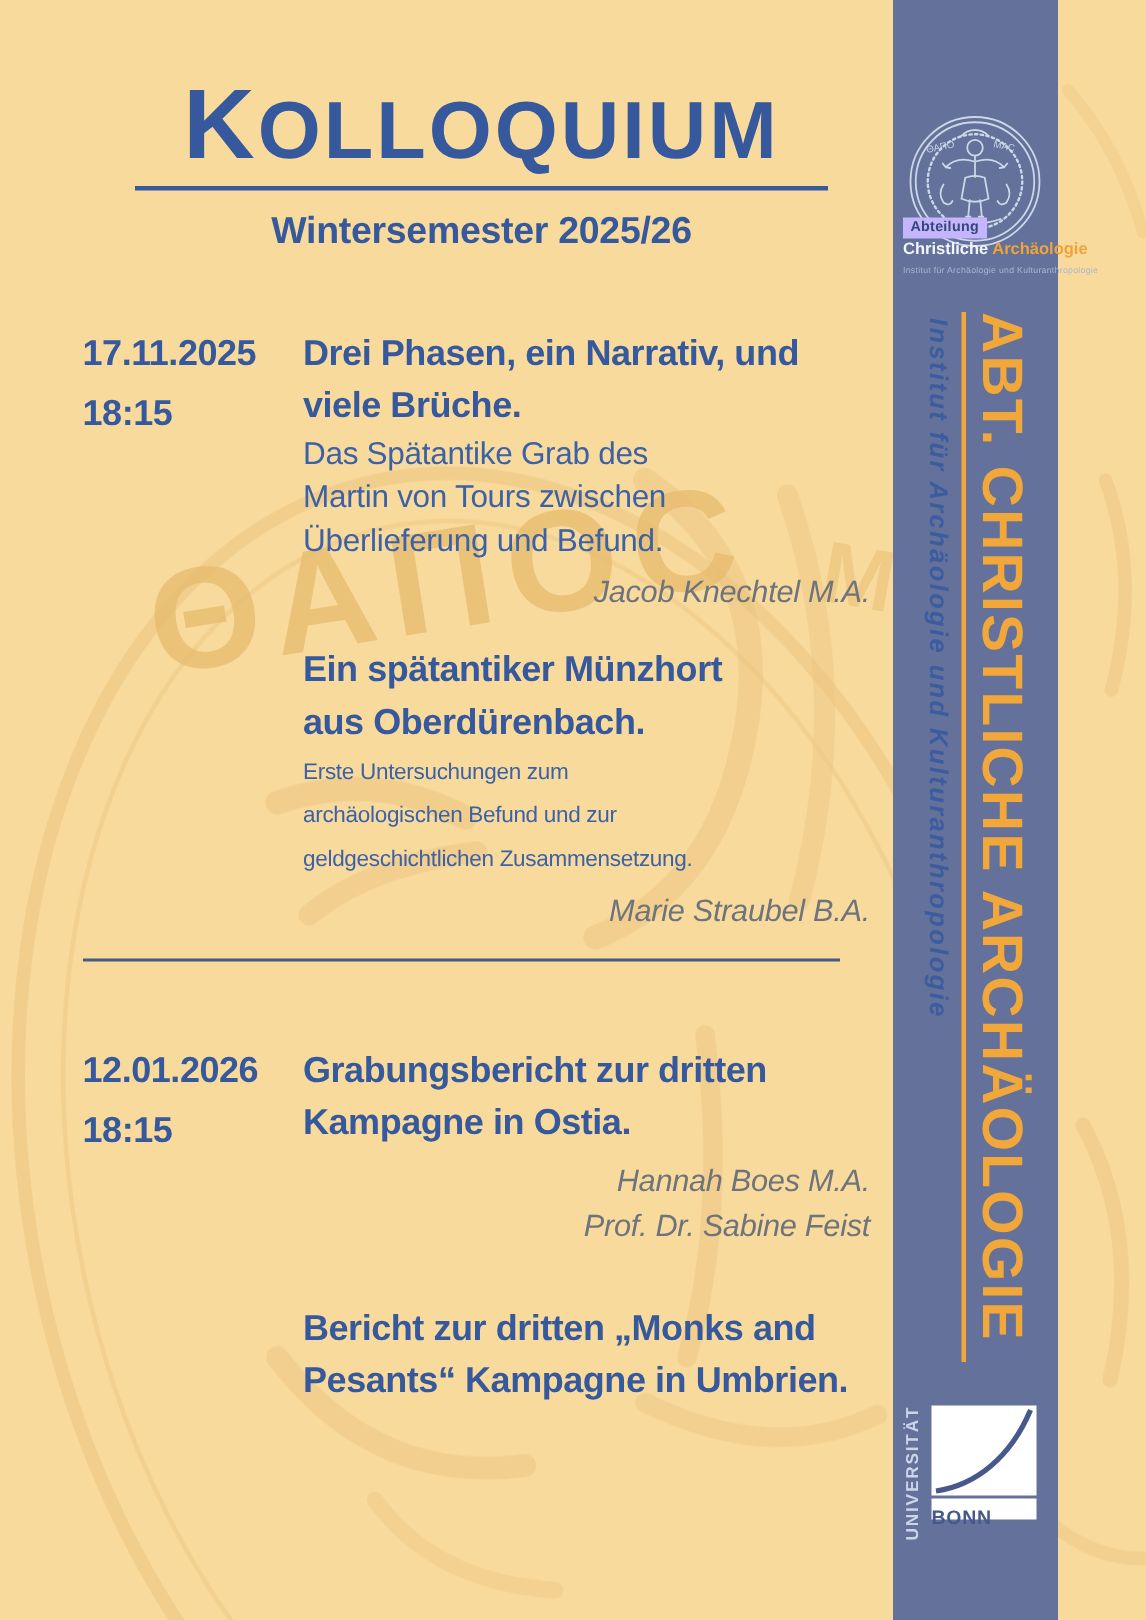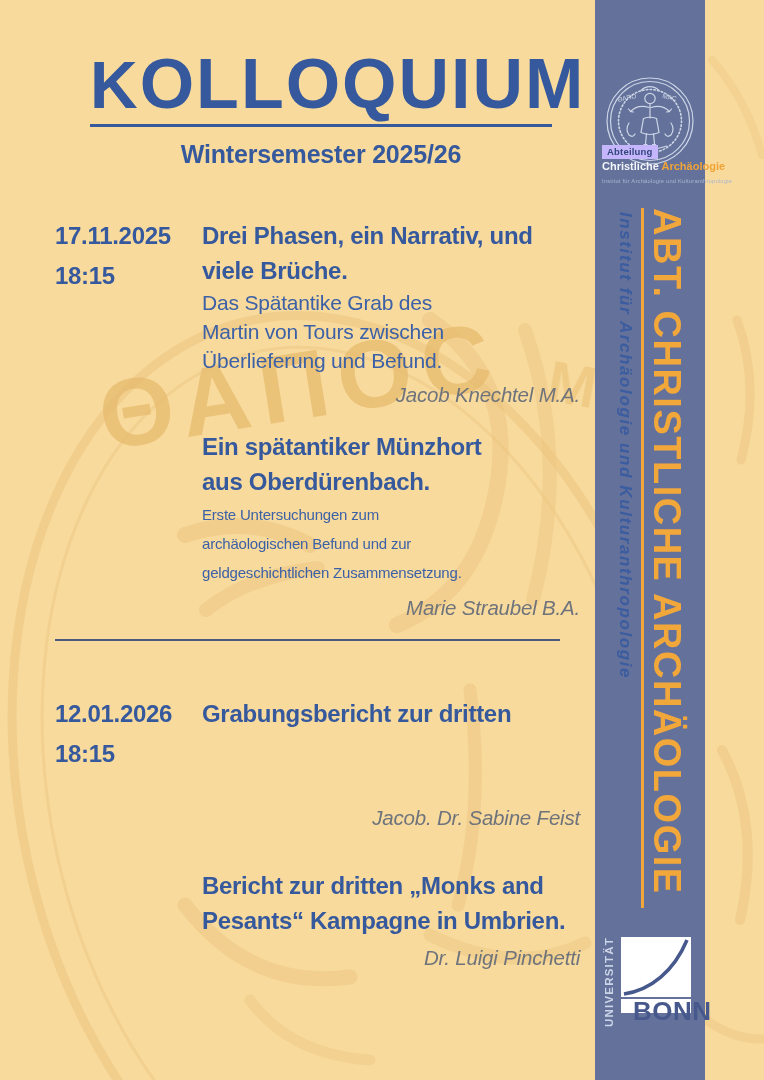--- a/index.html
+++ b/index.html
@@ -12,21 +12,21 @@
     overflow:hidden;
     font-family:"Liberation Sans",sans-serif;
     -webkit-font-smoothing:antialiased;
   }
   
   .watermark{position:absolute;left:0;top:0;width:764px;height:1080px;pointer-events:none;}
   
   .poster-title{
     position:absolute;left:90px;top:46px;width:462px;
     text-align:center;
-    font-size:70px;font-weight:bold;letter-spacing:2px;
+    font-size:54px;font-weight:bold;letter-spacing:2px;
     color:#35599c;text-transform:uppercase;line-height:1.1;
   }
   .poster-title::first-letter{font-size:66px;}
   .title-rule{position:absolute;left:90px;top:124px;width:462px;height:3px;background:#35599c;}
   .semester{
     position:absolute;left:90px;top:140px;width:462px;
     text-align:center;font-size:25px;font-weight:bold;color:#35599c;letter-spacing:-0.2px;
   }
   
   .t-date{position:absolute;left:55px;font-size:24px;font-weight:bold;color:#35599c;letter-spacing:-0.3px;white-space:nowrap;}
@@ -67,21 +67,21 @@
   
   .uni-logo{position:absolute;left:595px;top:935px;width:110px;height:100px;}
   .uni-vert{
     position:absolute;left:8px;top:92px;
     transform:rotate(-90deg);transform-origin:0 0;
     font-size:11.5px;font-weight:bold;letter-spacing:1.2px;color:#ccd5e7;white-space:nowrap;
   }
   .uni-curvebox{position:absolute;left:26px;top:2px;width:70px;height:60px;background:#ffffff;}
   .uni-bonnbox{
     position:absolute;left:26px;top:64px;width:70px;height:14px;background:#ffffff;
-    color:#47598c;font-weight:bold;font-size:26px;line-height:25px;padding-left:12px;box-sizing:border-box;letter-spacing:0.5px;
+    color:#47598c;font-weight:bold;font-size:13px;line-height:25px;padding-left:0;box-sizing:border-box;letter-spacing:0.5px;
   }
 </style>
 </head>
 <body>
 
 <div class="page">
 
   <svg class="watermark" viewBox="0 0 764 1080" xmlns="http://www.w3.org/2000/svg">
     <g fill="none" stroke="#e9c077" stroke-linecap="round" opacity="0.8">
       <ellipse cx="350" cy="790" rx="330" ry="480" stroke-width="9" opacity="0.55" transform="rotate(-12 350 790)"></ellipse>
@@ -123,25 +123,26 @@
   <div class="t-body-i" style="top:535px;">archäologischen Befund und zur</div>
   <div class="t-body-i" style="top:564px;">geldgeschichtlichen Zusammensetzung.</div>
   <div class="t-spk" style="top:596px;">Marie Straubel B.A.</div>
 
   <div class="divider"></div>
 
   <div class="t-date" style="top:700px;">12.01.2026</div>
   <div class="t-date" style="top:740px;">18:15</div>
 
   <div class="t-title" style="top:700px;">Grabungsbericht zur dritten</div>
-  <div class="t-spk" style="top:806px;">Jacob. Dr. Sabine Feist</div>
+  <div class="t-title" style="top:735px;">Kampagne in Ostia.</div>
+  <div class="t-spk" style="top:776px;">Hannah Boes M.A.</div>
+  <div class="t-spk" style="top:806px;">Prof. Dr. Sabine Feist</div>
 
   <div class="t-title" style="top:872px;">Bericht zur dritten „Monks and</div>
   <div class="t-title" style="top:907px;">Pesants“ Kampagne in Umbrien.</div>
-  <div class="t-spk" style="top:946px;">Dr. Luigi Pinchetti</div>
 
   <div class="strip"></div>
 
   <div class="dept-logo">
     <svg class="seal" width="90" height="90" viewBox="0 0 90 90" xmlns="http://www.w3.org/2000/svg">
       <g fill="none" stroke="#cdd6e6" stroke-width="1.2" stroke-linecap="round">
         <circle cx="45" cy="45" r="43"></circle>
         <circle cx="45" cy="45" r="39.5"></circle>
         <circle cx="45" cy="45" r="31.5" stroke-dasharray="1.6 2.2" stroke-width="1.6"></circle>
         <circle cx="45" cy="22.5" r="5.2"></circle>

